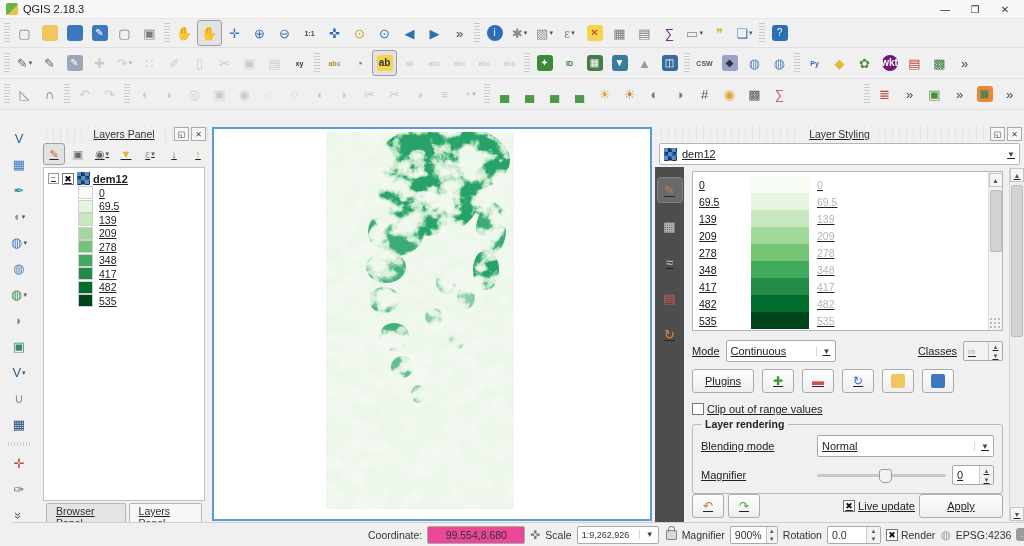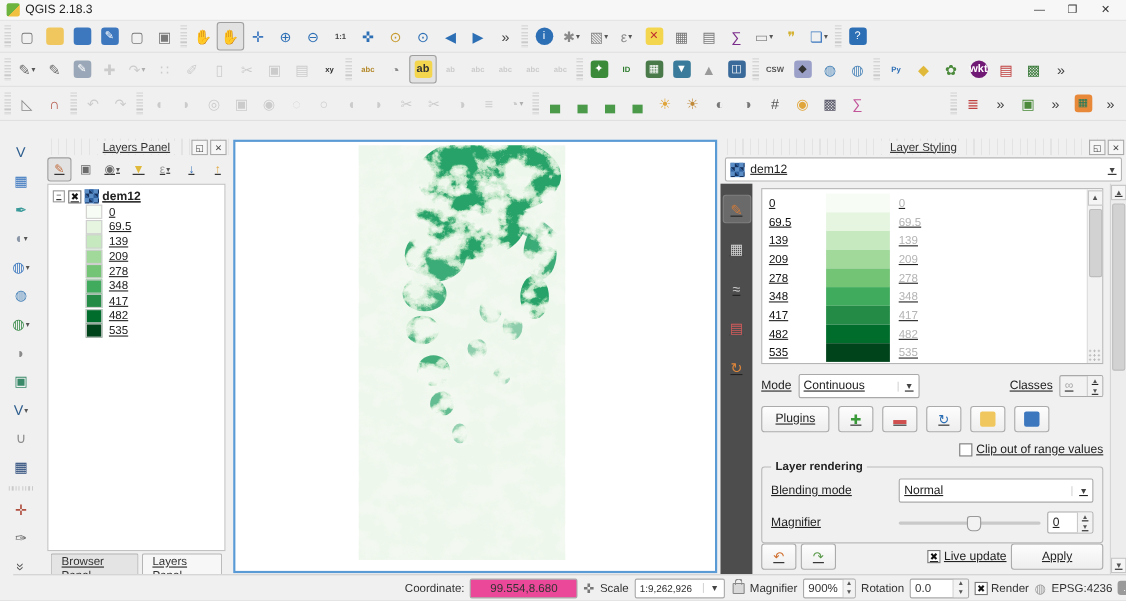--- a/index.html
+++ b/index.html
@@ -99,21 +99,21 @@
   .slider{flex:1;height:14px;position:relative;}
   .slider .track{position:absolute;left:0;right:0;top:6px;height:3px;background:#c9c9c9;border-radius:2px;}
   .slider .thumb{position:absolute;left:48%;top:1px;width:11px;height:12px;background:#f2f2f2;border:1px solid #999;border-radius:3px 3px 5px 5px;}
   .bottomrow{margin-top:auto;display:flex;align-items:center;gap:4px;}
   
   .statusbar{position:absolute;left:12px;top:522px;width:1024px;height:24px;border-top:1px solid #cfcfcf;
              display:flex;align-items:center;gap:5px;padding-left:356px;box-sizing:border-box;font-size:10.5px;color:#333;background:#f0f0f0;}
   .sinput{width:96px;height:16px;background:#ec4899;border:1px solid #a9a9a9;border-radius:2px;display:flex;align-items:center;justify-content:center;}
   .lock{width:9px;height:8px;border:1px solid #888;border-radius:1px;background:#d9d9d9;position:relative;margin-left:2px;}
   .lock::before{content:"";position:absolute;left:1px;top:-5px;width:5px;height:5px;border:1.5px solid #888;border-bottom:none;border-radius:4px 4px 0 0;}
-  .cbrow{display:flex;align-items:center;gap:3px;justify-content:flex-end;}
+  .cbrow{display:flex;align-items:center;gap:3px;}
   .bubble{width:17px;height:13px;background:#9a9a9a;border-radius:3px;color:#fff;font-size:8px;display:flex;align-items:center;justify-content:center;}
 </style>
 </head>
 <body>
 
 <div class="win">
 
   <div class="titlebar">
     <div class="qlogo"></div>
     <span>QGIS 2.18.3</span>

